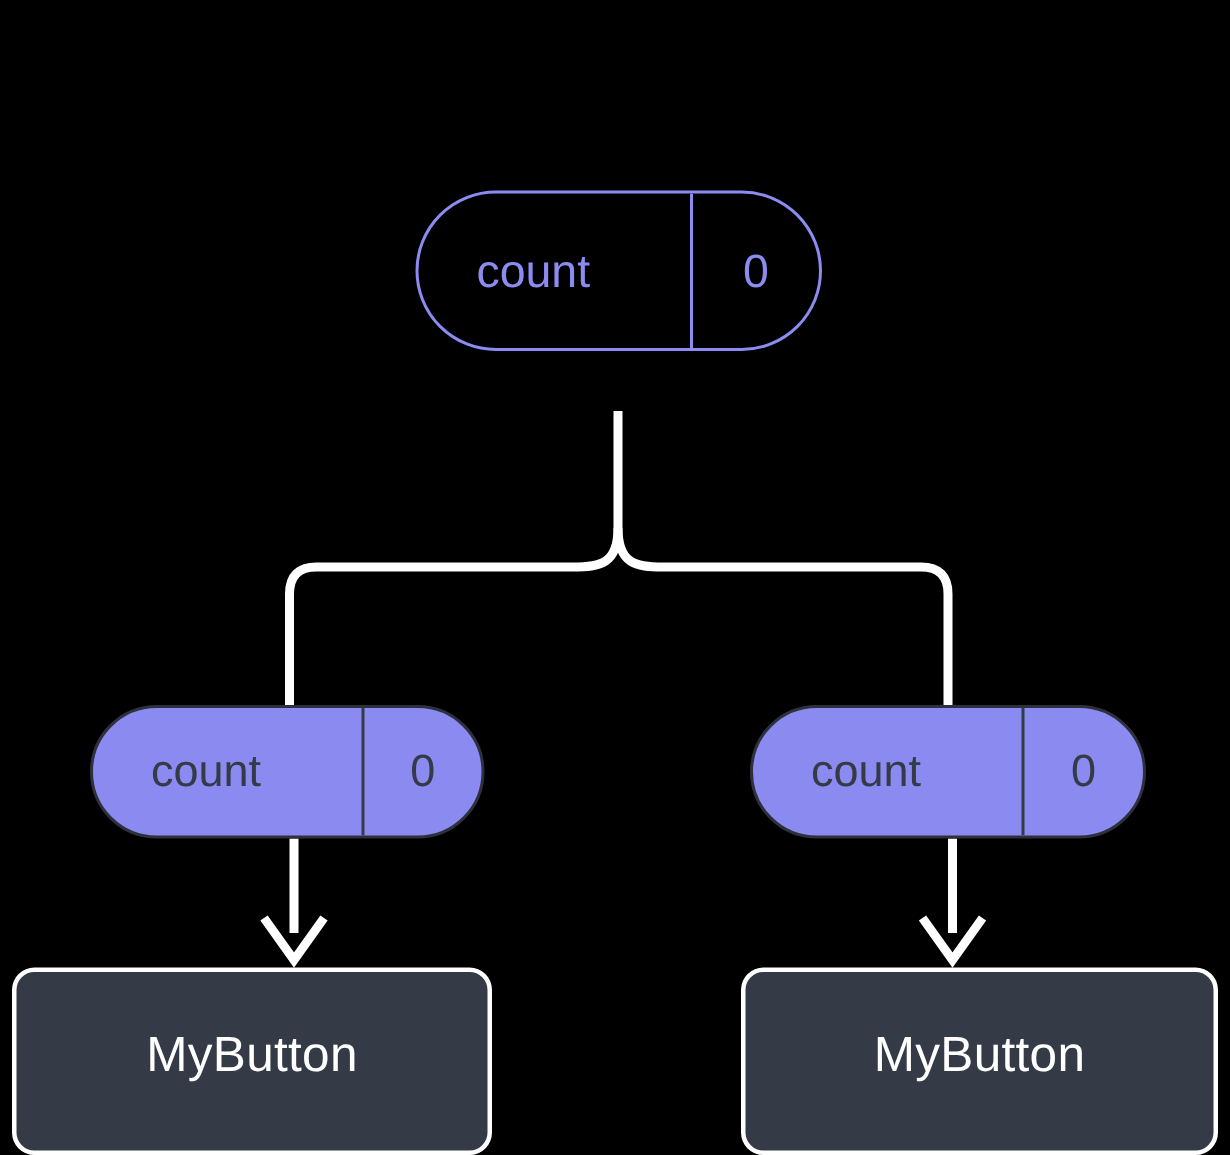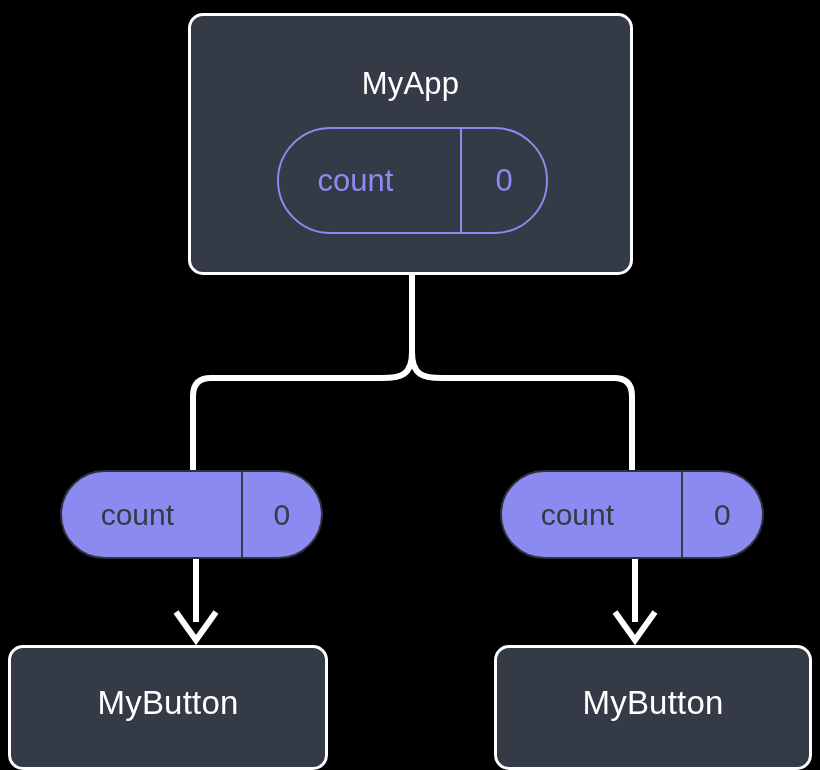--- a/index.html
+++ b/index.html
@@ -175,23 +175,20 @@
 
     <path d="M 412,352 C 412,376 424,378 442,378 L 614,378 C 626,378 632,384 632,396 L 632,470" fill="none" stroke="#ffffff" stroke-width="6" stroke-linecap="butt"></path>
 
     <path d="M 196,559 L 196,622" fill="none" stroke="#ffffff" stroke-width="6"></path>
     <path d="M 176,612 L 196,640 L 216,612" fill="none" stroke="#ffffff" stroke-width="6" stroke-linecap="butt" stroke-linejoin="miter"></path>
 
     <path d="M 635,559 L 635,622" fill="none" stroke="#ffffff" stroke-width="6"></path>
     <path d="M 615,612 L 635,640 L 655,612" fill="none" stroke="#ffffff" stroke-width="6" stroke-linecap="butt" stroke-linejoin="miter"></path>
   </svg>
 
-  <div class="component-box" id="node-myapp">
-    <div class="component-title">MyApp</div>
-  </div>
 
   <div class="state-pill outlined" id="pill-myapp">
     <div class="pill-key">count</div>
     <div class="pill-value">0</div>
   </div>
 
   <div class="state-pill filled" id="pill-left">
     <div class="pill-key">count</div>
     <div class="pill-value">0</div>
   </div>

